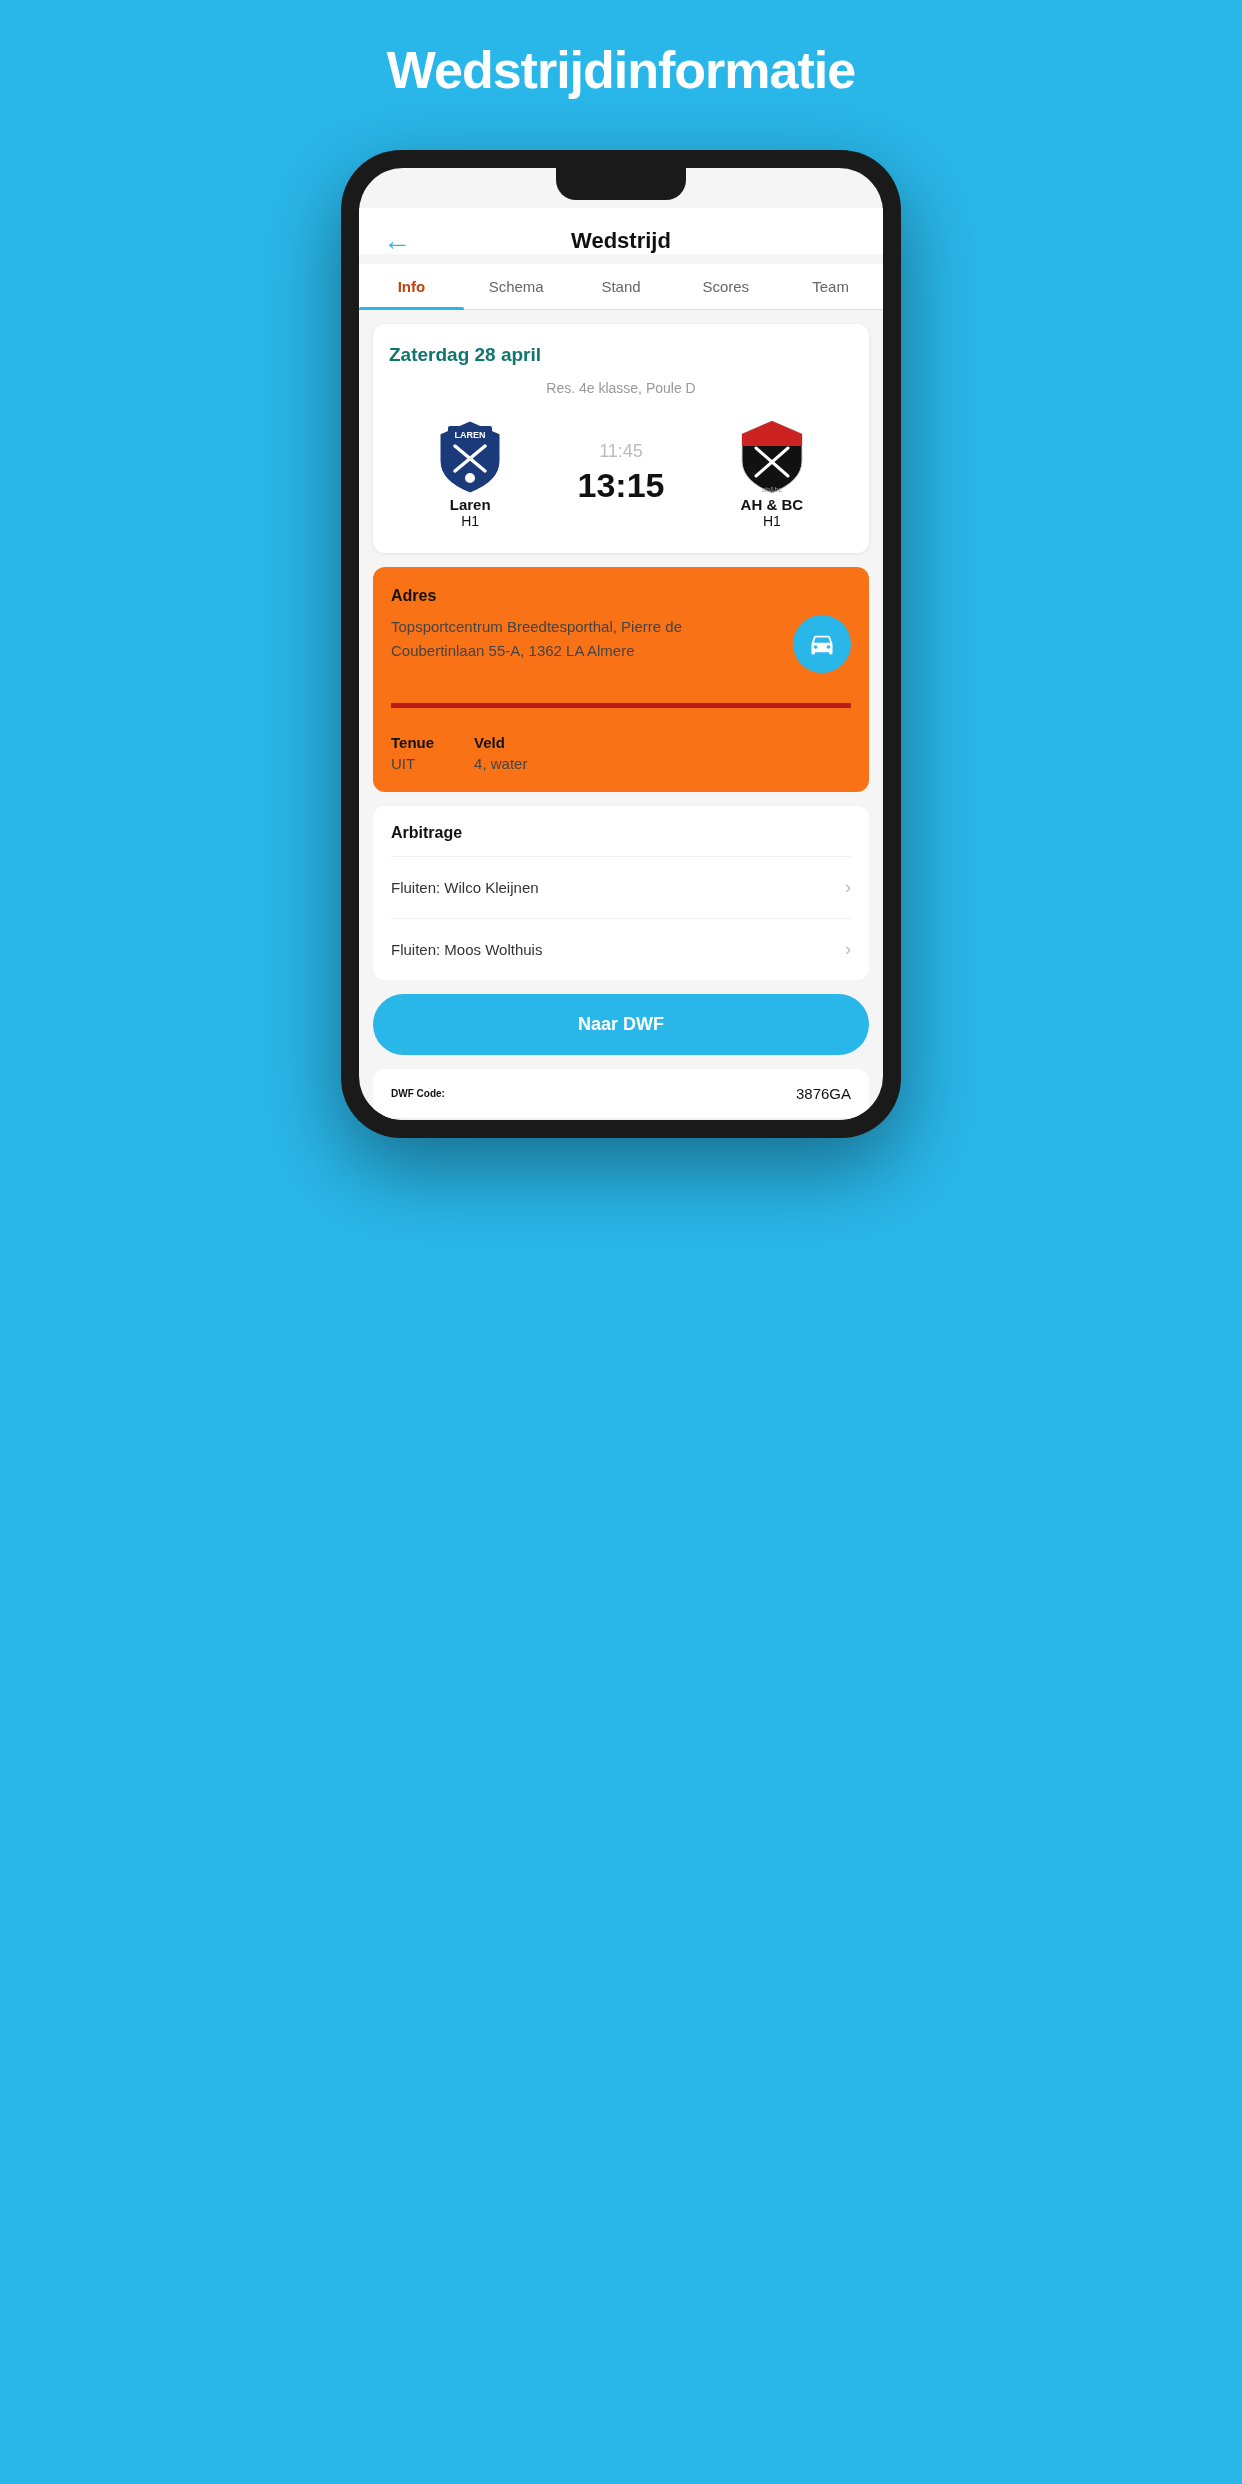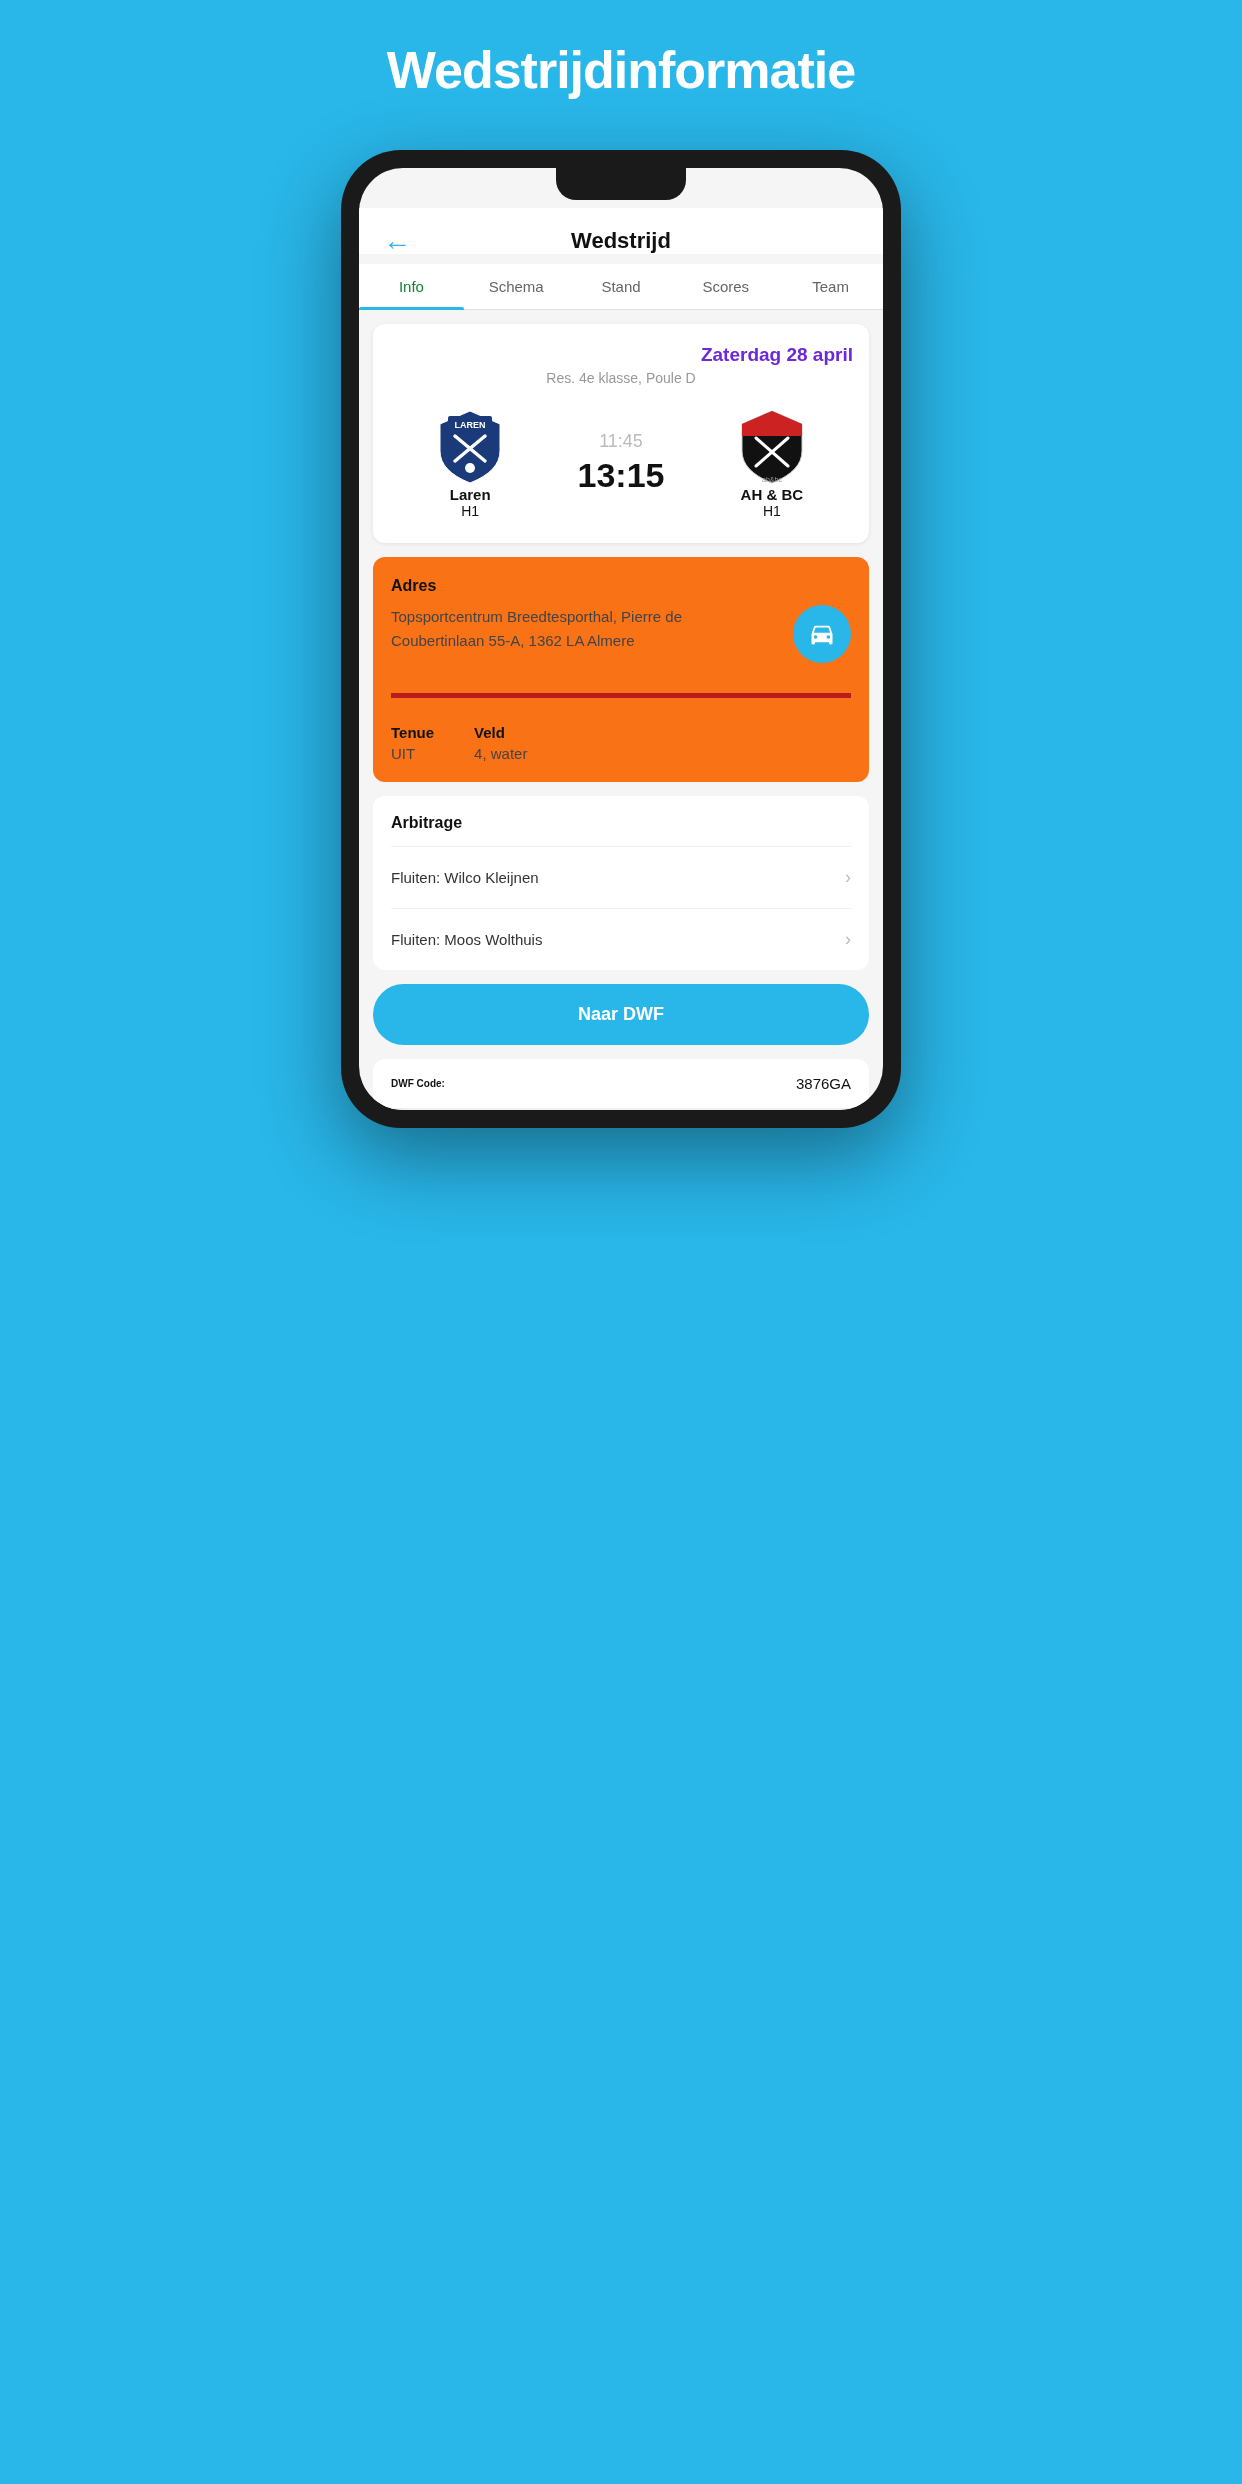--- a/index.html
+++ b/index.html
@@ -97,22 +97,22 @@
       flex: 1;
       text-align: center;
       padding: 14px 0;
       font-size: 15px;
       color: #666;
       cursor: pointer;
       position: relative;
     }
 
     .tab.active {
-      color: #15803d;
-      font-weight: 400;
+      color: #c2410c;
+      font-weight: 700;
     }
 
     .tab.active::after {
       content: '';
       position: absolute;
       bottom: -1px;
       left: 0; right: 0;
       height: 3px;
       background: #29b6e8;
       border-radius: 2px 2px 0 0;
@@ -121,25 +121,25 @@
     
     .match-card {
       background: #fff;
       margin: 14px 14px;
       border-radius: 12px;
       padding: 20px 16px 24px;
       box-shadow: 0 1px 4px rgba(0,0,0,0.08);
     }
 
     .match-date {
-      text-align: right;
+      text-align: left;
       font-size: 19px;
       font-weight: 700;
-      color: #6d28d9;
-      margin-bottom: 4px;
+      color: #0f766e;
+      margin-bottom: 14px;
     }
 
     .match-league {
       text-align: center;
       font-size: 14px;
       color: #999;
       margin-bottom: 20px;
     }
 
     .match-teams {

